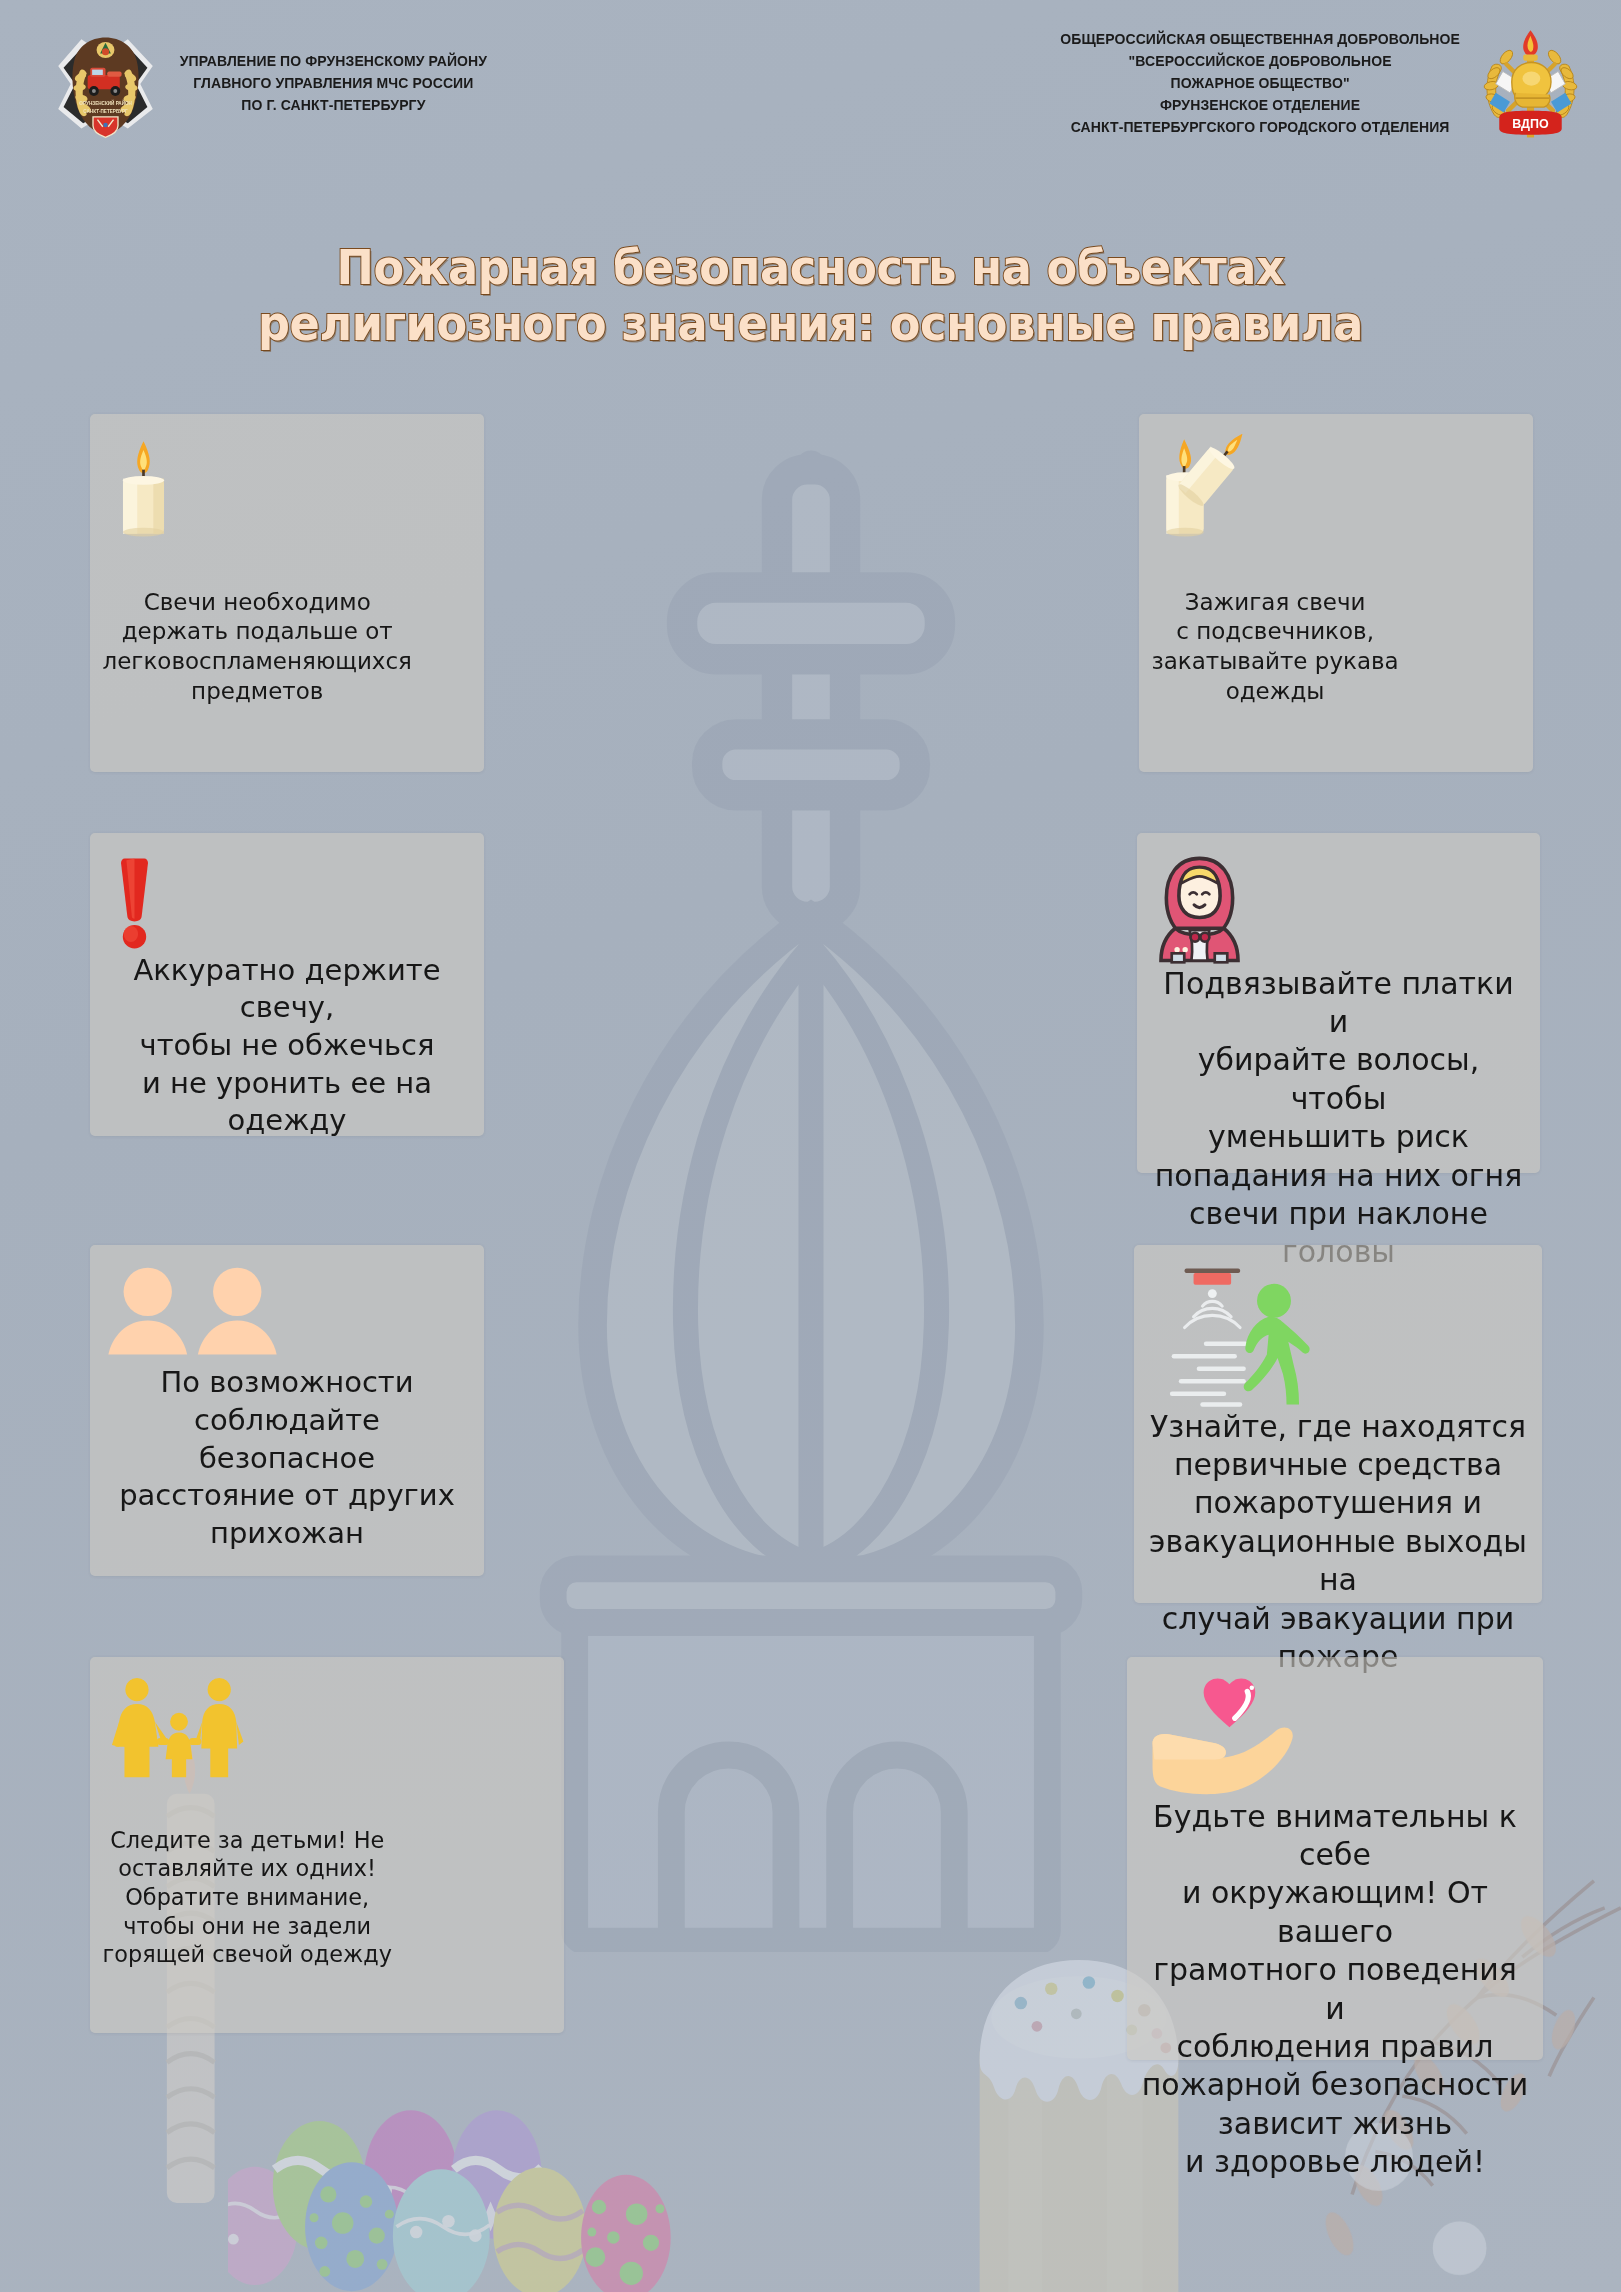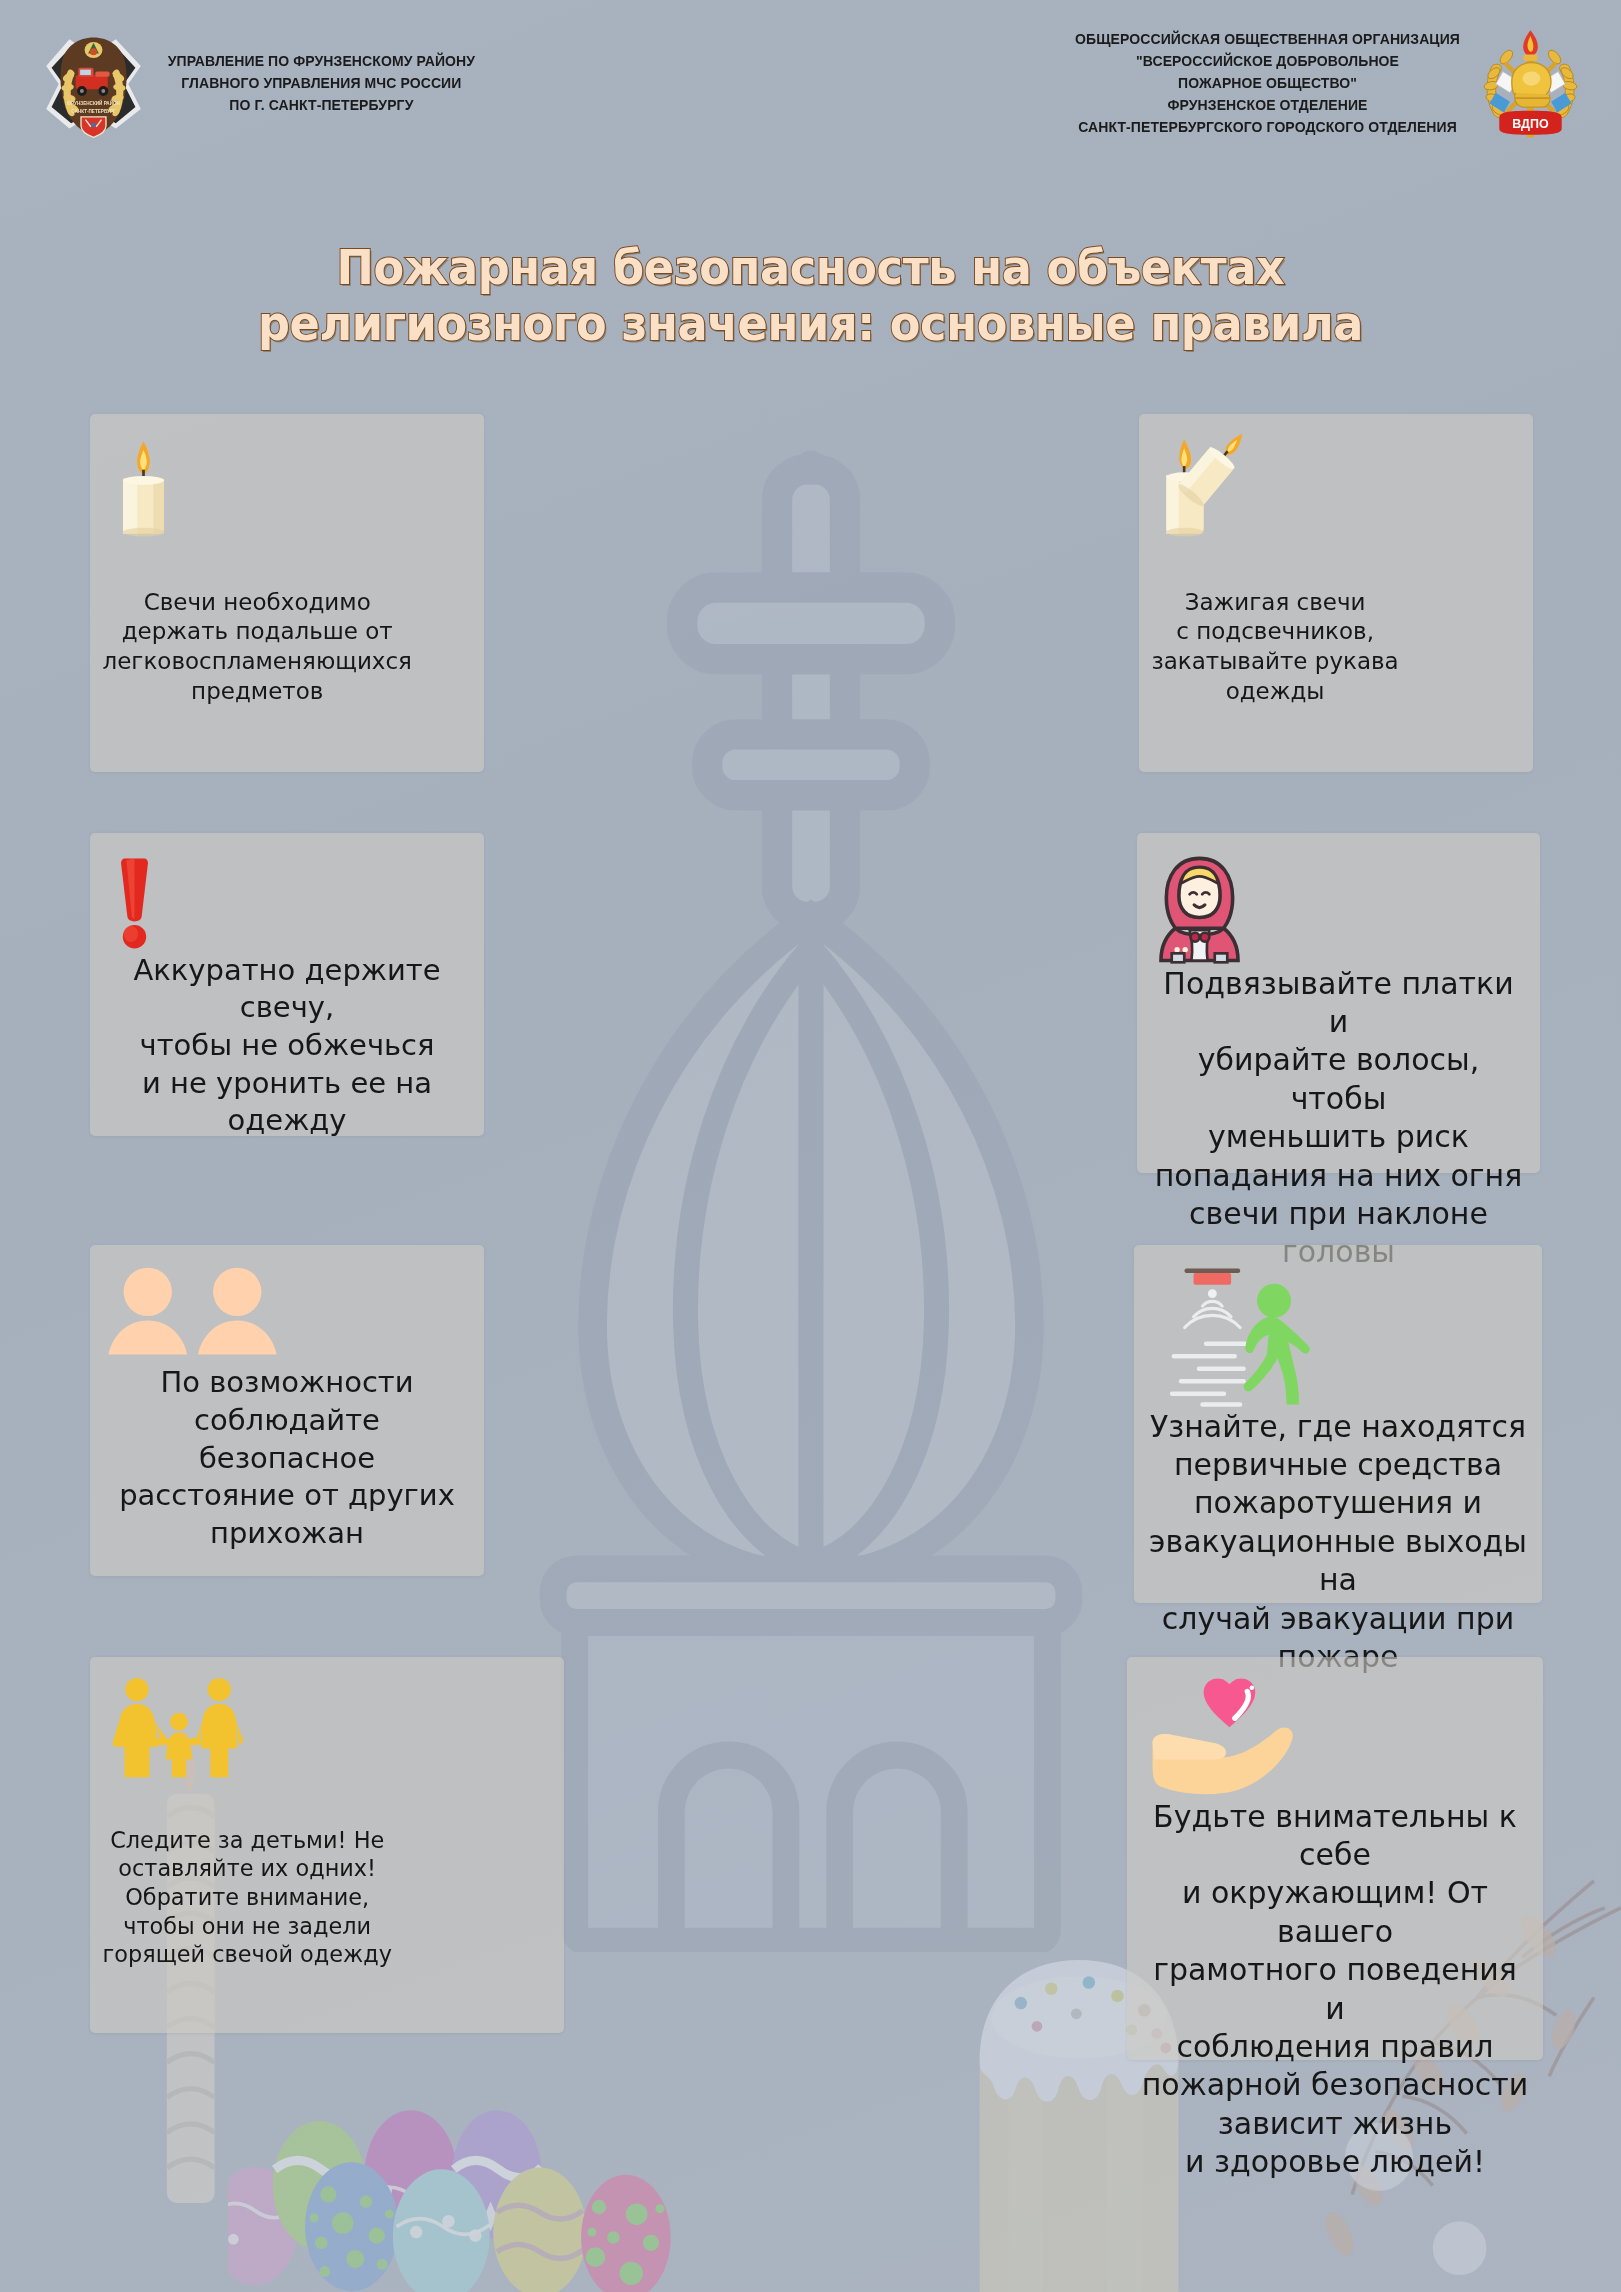--- a/index.html
+++ b/index.html
@@ -20,21 +20,21 @@
   
   .deco{position:absolute;pointer-events:none;}
   .eggs{left:228px;bottom:0;width:466px;height:233px;opacity:.42;}
   .kulich{left:931px;bottom:0;width:296px;height:349px;opacity:.40;}
   .willow{right:0;bottom:0;width:296px;height:421px;opacity:.50;}
   .bigcandle{left:116px;bottom:90px;width:152px;height:502px;opacity:.45;}
   .deco svg{width:100%;height:100%;display:block;}
 
   
   .header{position:absolute;top:0;left:0;right:0;height:202px;}
-  .hdr-left{position:absolute;left:39px;top:25px;display:flex;align-items:center;gap:19.7px;}
+  .hdr-left{position:absolute;left:51px;top:25px;display:flex;align-items:center;gap:19.7px;}
   .hdr-right{position:absolute;right:36px;top:25px;display:flex;align-items:center;gap:16px;}
   .emblem{width:109px;height:116px;flex:0 0 auto;}
   .emblem svg{width:100%;height:100%;display:block;}
   .hdr-text{font-size:14px;font-weight:bold;color:#1b1b1b;line-height:1.58;
     text-align:center;letter-spacing:0.1px;white-space:nowrap;}
 
   
   .title{position:absolute;top:240px;left:0;right:0;text-align:center;
     font-family:"DejaVu Sans", sans-serif;
     font-weight:bold;font-size:48px;line-height:1.16;
@@ -289,21 +289,21 @@
       </div>
       <div class="hdr-text">
         <div>УПРАВЛЕНИЕ ПО ФРУНЗЕНСКОМУ РАЙОНУ</div>
         <div>ГЛАВНОГО УПРАВЛЕНИЯ  МЧС РОССИИ</div>
         <div>ПО Г. САНКТ-ПЕТЕРБУРГУ</div>
       </div>
     </div>
 
     <div class="hdr-right">
       <div class="hdr-text">
-        <div>ОБЩЕРОССИЙСКАЯ ОБЩЕСТВЕННАЯ ОРГАНИЗАЦИЯ</div>
+        <div>ОБЩЕРОССИЙСКАЯ ОБЩЕСТВЕННАЯ ДОБРОВОЛЬНОЕ</div>
         <div>"ВСЕРОССИЙСКОЕ ДОБРОВОЛЬНОЕ</div>
         <div>ПОЖАРНОЕ ОБЩЕСТВО"</div>
         <div>ФРУНЗЕНСКОЕ ОТДЕЛЕНИЕ</div>
         <div>САНКТ-ПЕТЕРБУРГСКОГО ГОРОДСКОГО ОТДЕЛЕНИЯ</div>
       </div>
       <div class="emblem">
         <svg viewBox="0 0 122 130" xmlns="http://www.w3.org/2000/svg">
           <g fill="#e8b93c" stroke="#b8861c" stroke-width="1">
             <path d="M18 46 C10 62 10 84 20 100 C24 106 30 104 28 98 C20 84 20 62 28 50 C30 44 22 42 18 46 Z"></path>
             <path d="M104 46 C112 62 112 84 102 100 C98 106 92 104 94 98 C102 84 102 62 94 50 C92 44 100 42 104 46 Z"></path>

